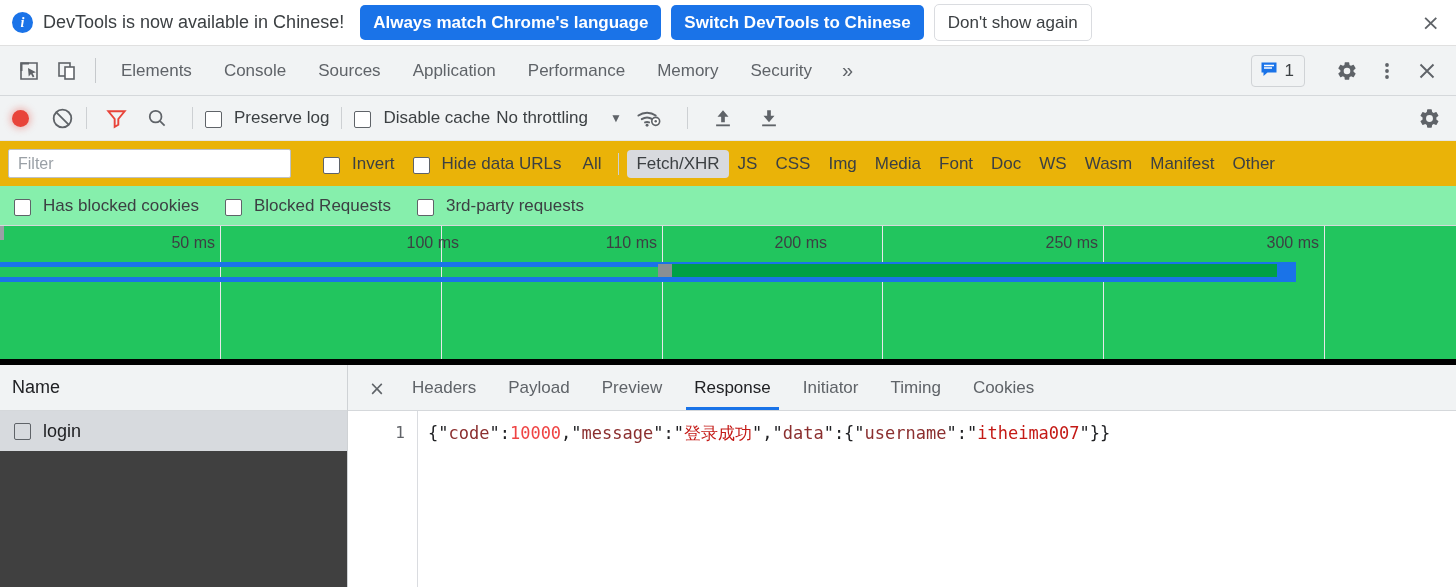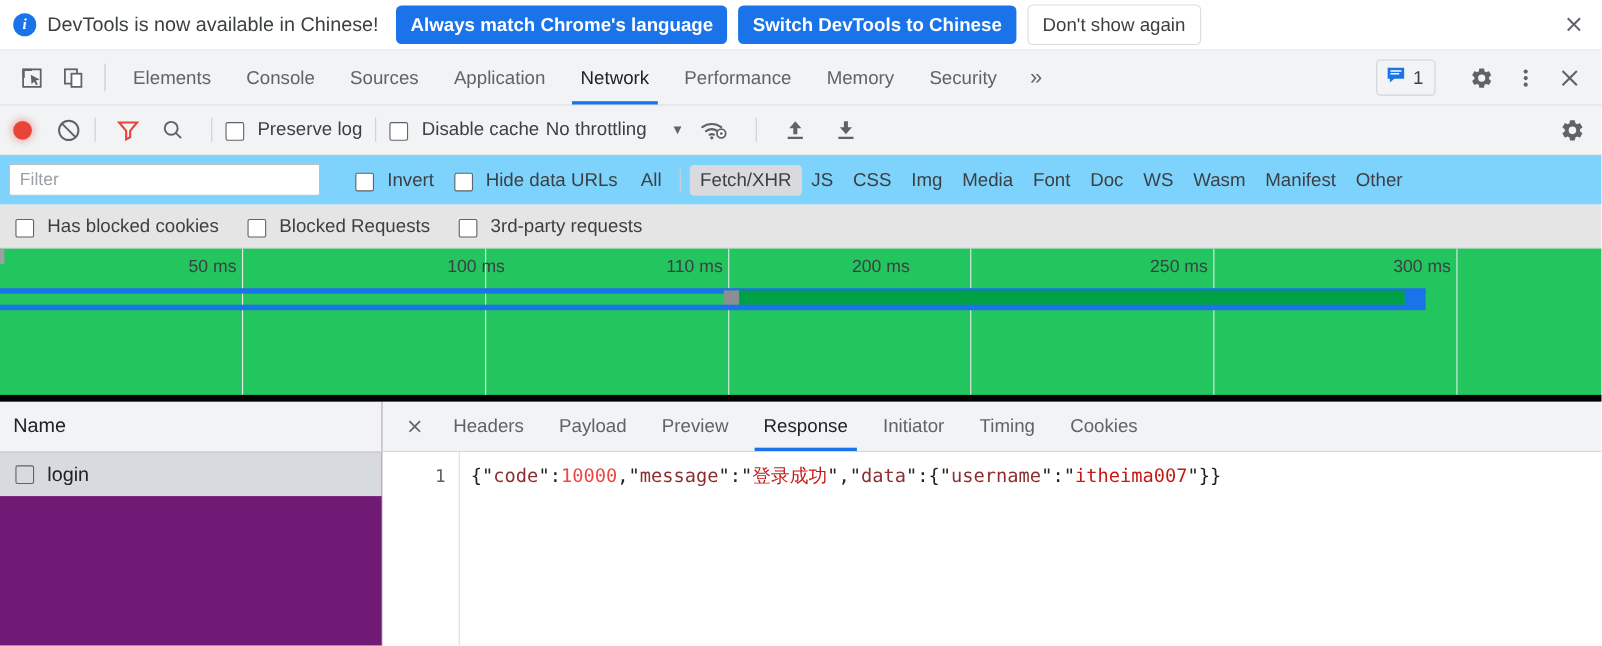--- a/index.html
+++ b/index.html
@@ -118,42 +118,42 @@
   .throttle {
     font-size: 17px; color: #3c4043; cursor: pointer; white-space: nowrap;
     margin-left: 6px;
   }
   .caret { color: #5f6368; font-size: 12px; margin-left: 22px; cursor: pointer; }
   .toolbar-right { margin-left: auto; display: flex; align-items: center; padding-right: 8px; }
 
   
   .filterbar {
     height: 45px; flex: 0 0 45px;
-    background: #7dd3fc;
+    background: #eab308;
     display: flex; align-items: center; padding-left: 8px;
   }
   .filter-input {
     width: 283px; height: 29px; flex: 0 0 283px;
     border: 1px solid #bdc1c6; border-radius: 2px;
     background: #fff; padding: 0 9px;
     font-size: 16px; color: #3c4043;
     font-family: "Liberation Sans", sans-serif;
     outline: none;
   }
   .filter-input::placeholder { color: #9aa0a6; }
   .ftype {
     font-size: 17px; color: #3c4043; cursor: pointer;
     padding: 4px 9px; border-radius: 4px; white-space: nowrap;
   }
   .ftype.active { background: #d8dade; }
 
   
   .cbrow {
     height: 40px; flex: 0 0 40px;
-    background: #e5e5e5;
+    background: #86efac;
     border-bottom: 1px solid #d5d8db;
     display: flex; align-items: center; padding-left: 14px; gap: 26px;
   }
 
   
   .overview {
     height: 139px; flex: 0 0 139px;
     position: relative; background: #22c55e;
     border-bottom: 6px solid #000000;
     overflow: hidden;
@@ -171,21 +171,21 @@
   .req-stalled { position: absolute; top: 0; height: 14px; background: #8a8f94; }
   .req-green { position: absolute; top: 0; height: 14px; background: #00a046; }
   .req-blueend { position: absolute; top: 0; height: 14px; background: #1a73e8; }
 
   
   .lower { flex: 1 1 auto; display: flex; min-height: 0; }
   .req-list {
     width: 348px; flex: 0 0 348px;
     border-right: 1px solid #cfd2d5;
     display: flex; flex-direction: column;
-    background: #701a75;
+    background: #404040;
   }
   .rl-header {
     height: 46px; flex: 0 0 46px;
     background: #f1f3f4;
     border-bottom: 1px solid #d5d8db;
     display: flex; align-items: center; padding-left: 12px;
     font-size: 18px; color: #202124;
   }
   .rl-row {
     height: 40px; flex: 0 0 40px;
@@ -273,23 +273,20 @@
         <span>Elements</span>
       </div>
     <div class="tab">
         <span>Console</span>
       </div>
     <div class="tab">
         <span>Sources</span>
       </div>
     <div class="tab">
         <span>Application</span>
-      </div>
-    <div class="tab active">
-        <span>Network</span>
       </div>
     <div class="tab">
         <span>Performance</span>
       </div>
     <div class="tab">
         <span>Memory</span>
       </div>
     <div class="tab">
         <span>Security</span>
       </div>

